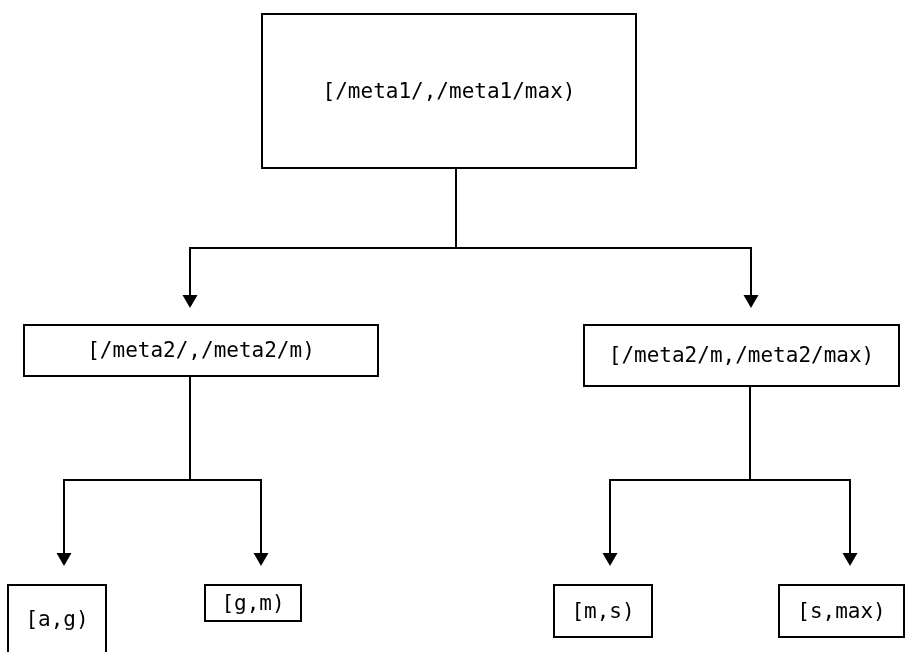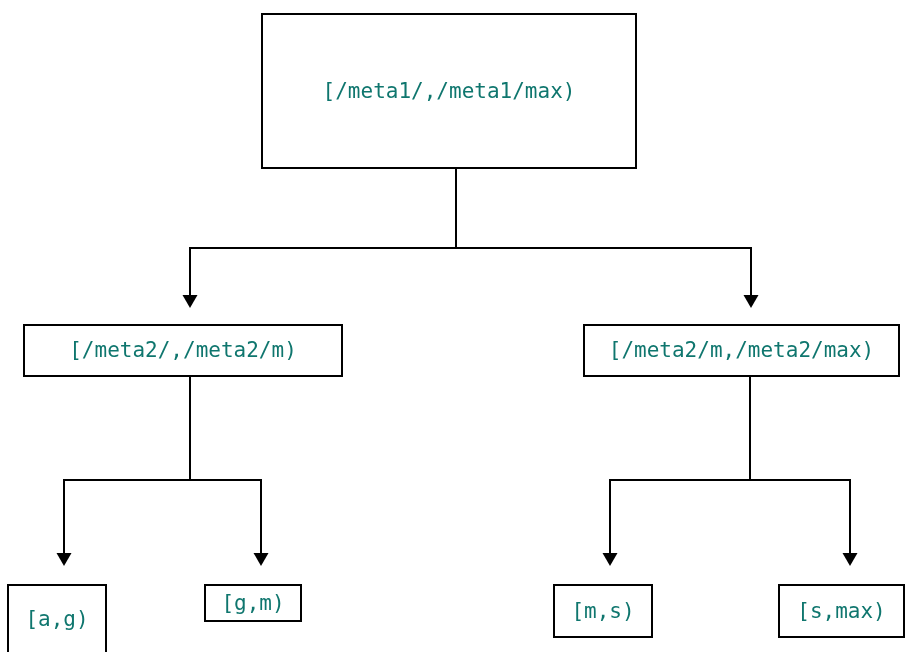--- a/index.html
+++ b/index.html
@@ -6,21 +6,21 @@
     margin: 0;
     padding: 0;
     background: #ffffff;
   }
   .canvas {
     position: relative;
     width: 912px;
     height: 652px;
     background: #ffffff;
     font-family: "DejaVu Sans Mono", "Liberation Mono", monospace;
-    color: #0f766e;
+    color: #000000;
     overflow: hidden;
   }
   .edges-svg {
     position: absolute;
     left: 0;
     top: 0;
     width: 912px;
     height: 652px;
   }
   .edge {
@@ -65,25 +65,25 @@
     <path class="edge" d="M750 377 L750 480"></path>
     <path class="edge" d="M610 553 L610 480 L850 480 L850 553"></path>
     <polygon class="arrowhead" points="602.5,553 617.5,553 610,566"></polygon>
     <polygon class="arrowhead" points="842.5,553 857.5,553 850,566"></polygon>
   </svg>
 
   <div class="node" style="left:261px; top:13px; width:376px; height:156px;">
     <span>[/meta1/,/meta1/max)</span>
   </div>
 
-  <div class="node" style="left:23px; top:324px; width:320px; height:53px;">
+  <div class="node" style="left:23px; top:324px; width:356px; height:53px;">
     <span>[/meta2/,/meta2/m)</span>
   </div>
 
-  <div class="node" style="left:583px; top:324px; width:317px; height:53px;">
+  <div class="node" style="left:583px; top:324px; width:317px; height:63px;">
     <span>[/meta2/m,/meta2/max)</span>
   </div>
 
   <div class="node" style="left:7px; top:584px; width:100px; height:70px;">
     <span>[a,g)</span>
   </div>
 
   <div class="node" style="left:204px; top:584px; width:98px; height:38px;">
     <span>[g,m)</span>
   </div>

